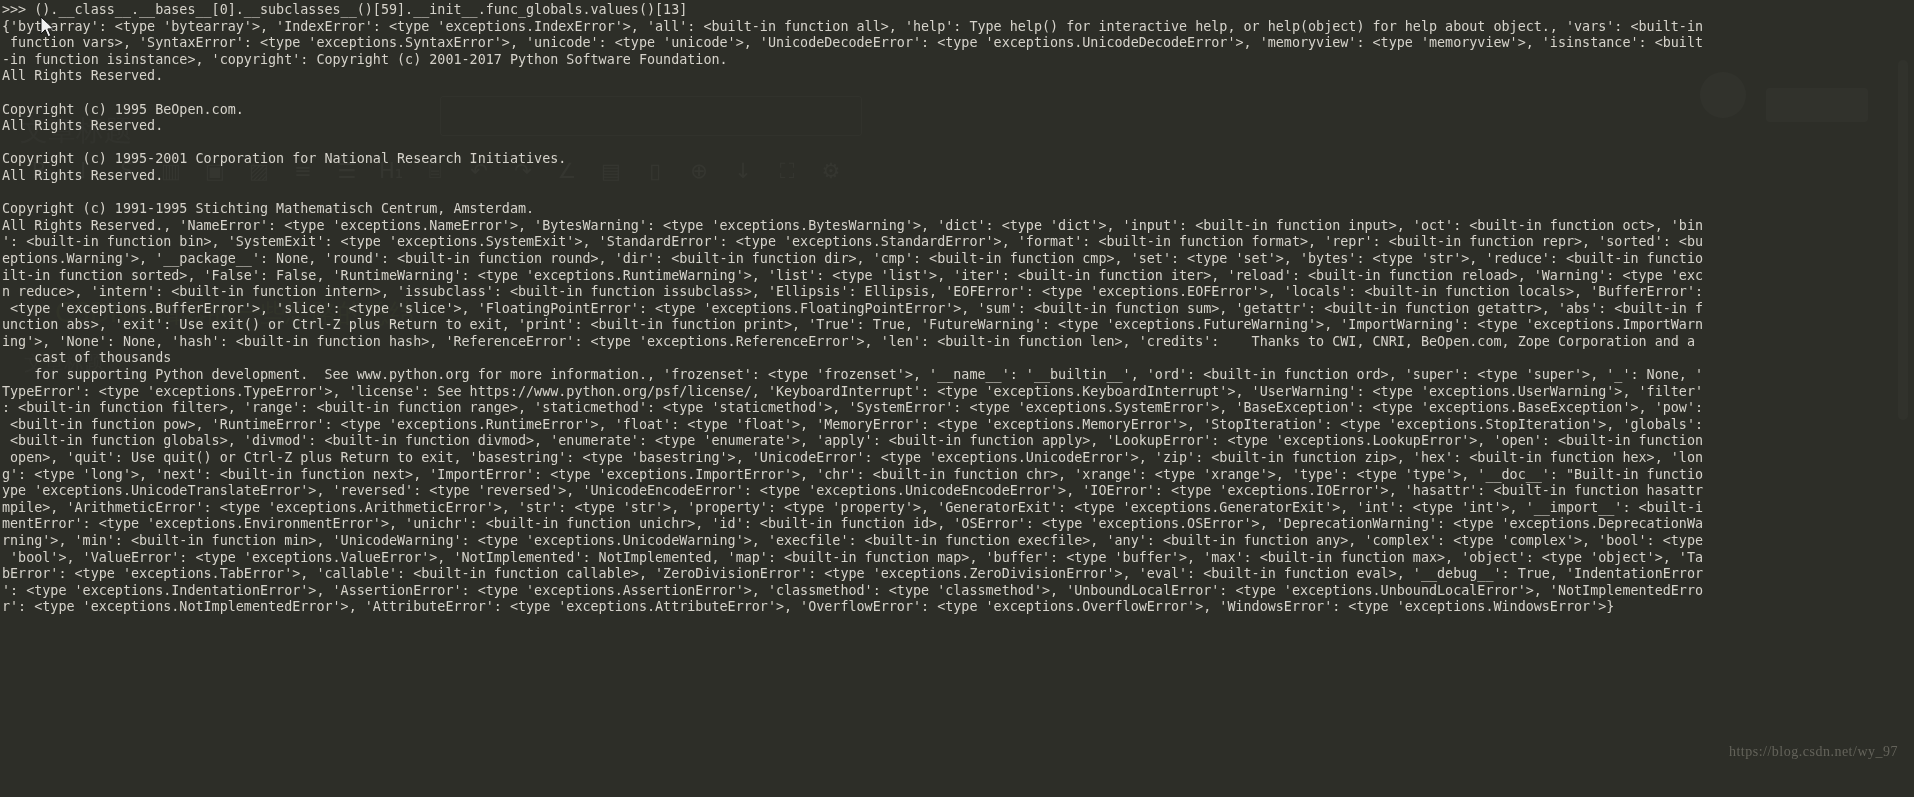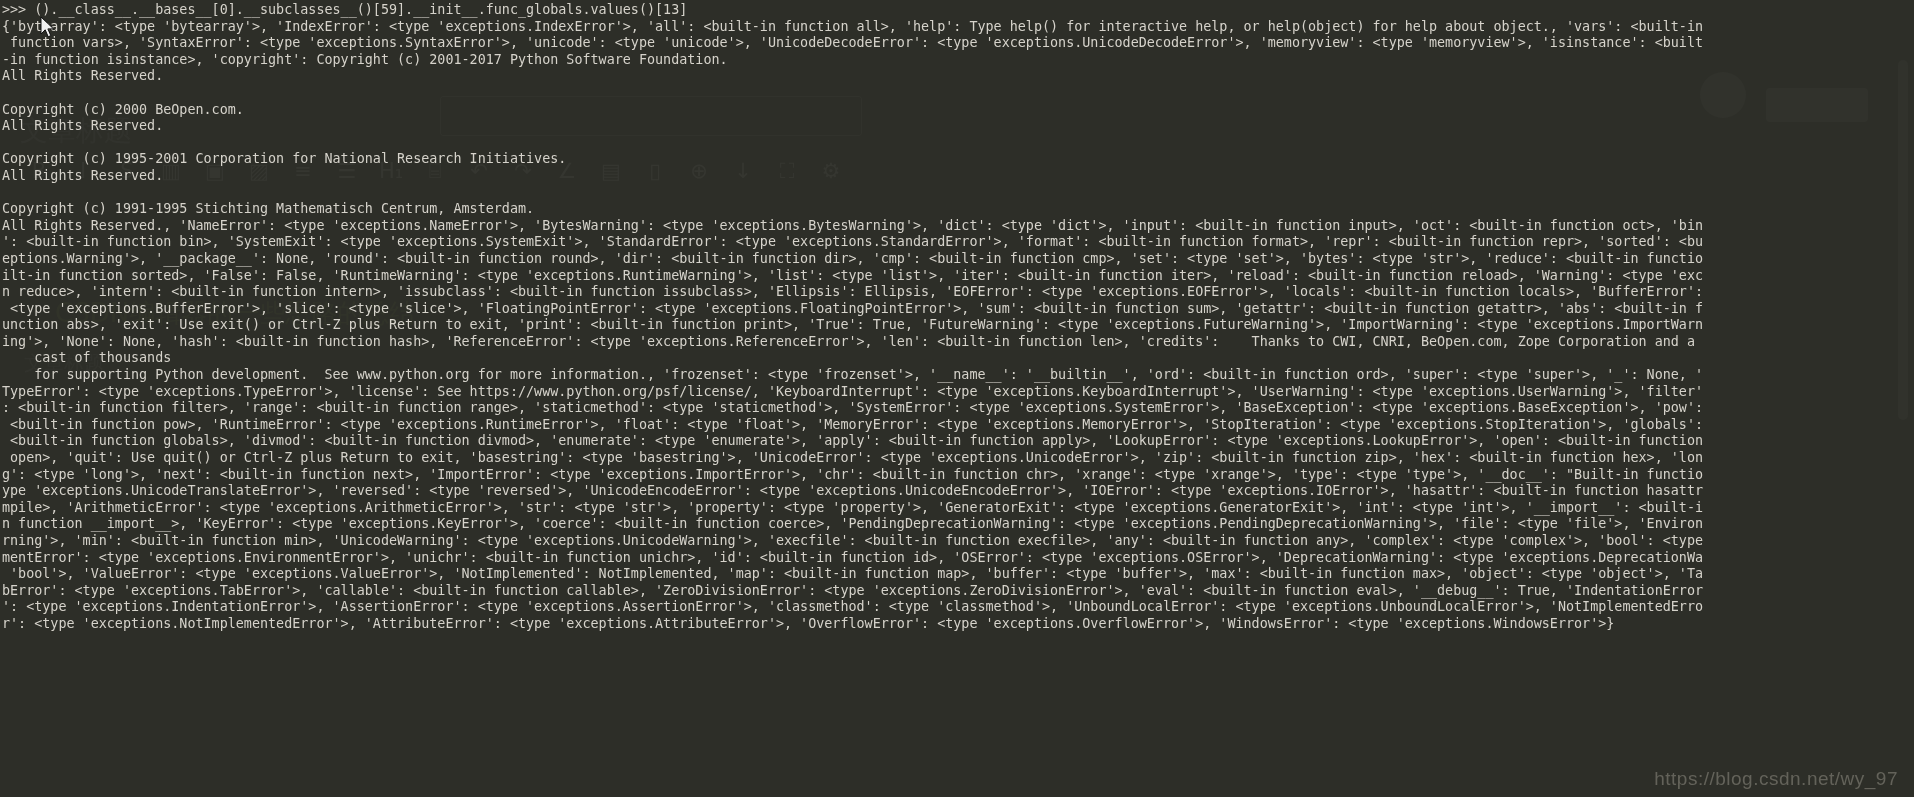--- a/index.html
+++ b/index.html
@@ -139,23 +139,23 @@
     letter-spacing: 0px;
     overflow: hidden;
   }
   #terminal .line.blank { color: transparent; }
 
   
   #csdn-watermark {
     position: absolute;
     z-index: 3;
     right: 16px;
-    top: 768px;
-    font-family: Liberation Sans, sans-serif;
-    font-size: 19px;
+    top: 744px;
+    font-family: Liberation Serif, serif;
+    font-size: 14px;
     color: #6d6c63;
     opacity: 0.85;
     letter-spacing: 0.5px;
     white-space: nowrap;
     pointer-events: none;
   }
 
   
   #mouse-cursor {
     position: absolute;
@@ -205,21 +205,21 @@
     </div>
   </div>
 
   <div id="terminal">
       <div class="line">&gt;&gt;&gt; ().__class__.__bases__[0].__subclasses__()[59].__init__.func_globals.values()[13]</div>
       <div class="line">{'bytearray': &lt;type 'bytearray'&gt;, 'IndexError': &lt;type 'exceptions.IndexError'&gt;, 'all': &lt;built-in function all&gt;, 'help': Type help() for interactive help, or help(object) for help about object., 'vars': &lt;built-in</div>
       <div class="line"> function vars&gt;, 'SyntaxError': &lt;type 'exceptions.SyntaxError'&gt;, 'unicode': &lt;type 'unicode'&gt;, 'UnicodeDecodeError': &lt;type 'exceptions.UnicodeDecodeError'&gt;, 'memoryview': &lt;type 'memoryview'&gt;, 'isinstance': &lt;built</div>
       <div class="line">-in function isinstance&gt;, 'copyright': Copyright (c) 2001-2017 Python Software Foundation.</div>
       <div class="line">All Rights Reserved.</div>
       <div class="line blank">&nbsp;</div>
-      <div class="line">Copyright (c) 2000 BeOpen.com.</div>
+      <div class="line">Copyright (c) 1995 BeOpen.com.</div>
       <div class="line">All Rights Reserved.</div>
       <div class="line blank">&nbsp;</div>
       <div class="line">Copyright (c) 1995-2001 Corporation for National Research Initiatives.</div>
       <div class="line">All Rights Reserved.</div>
       <div class="line blank">&nbsp;</div>
       <div class="line">Copyright (c) 1991-1995 Stichting Mathematisch Centrum, Amsterdam.</div>
       <div class="line">All Rights Reserved., 'NameError': &lt;type 'exceptions.NameError'&gt;, 'BytesWarning': &lt;type 'exceptions.BytesWarning'&gt;, 'dict': &lt;type 'dict'&gt;, 'input': &lt;built-in function input&gt;, 'oct': &lt;built-in function oct&gt;, 'bin</div>
       <div class="line">': &lt;built-in function bin&gt;, 'SystemExit': &lt;type 'exceptions.SystemExit'&gt;, 'StandardError': &lt;type 'exceptions.StandardError'&gt;, 'format': &lt;built-in function format&gt;, 'repr': &lt;built-in function repr&gt;, 'sorted': &lt;bu</div>
       <div class="line">eptions.Warning'&gt;, '__package__': None, 'round': &lt;built-in function round&gt;, 'dir': &lt;built-in function dir&gt;, 'cmp': &lt;built-in function cmp&gt;, 'set': &lt;type 'set'&gt;, 'bytes': &lt;type 'str'&gt;, 'reduce': &lt;built-in functio</div>
       <div class="line">ilt-in function sorted&gt;, 'False': False, 'RuntimeWarning': &lt;type 'exceptions.RuntimeWarning'&gt;, 'list': &lt;type 'list'&gt;, 'iter': &lt;built-in function iter&gt;, 'reload': &lt;built-in function reload&gt;, 'Warning': &lt;type 'exc</div>
@@ -230,23 +230,22 @@
       <div class="line">    cast of thousands</div>
       <div class="line">    for supporting Python development.  See www.python.org for more information., 'frozenset': &lt;type 'frozenset'&gt;, '__name__': '__builtin__', 'ord': &lt;built-in function ord&gt;, 'super': &lt;type 'super'&gt;, '_': None, '</div>
       <div class="line">TypeError': &lt;type 'exceptions.TypeError'&gt;, 'license': See https://www.python.org/psf/license/, 'KeyboardInterrupt': &lt;type 'exceptions.KeyboardInterrupt'&gt;, 'UserWarning': &lt;type 'exceptions.UserWarning'&gt;, 'filter'</div>
       <div class="line">: &lt;built-in function filter&gt;, 'range': &lt;built-in function range&gt;, 'staticmethod': &lt;type 'staticmethod'&gt;, 'SystemError': &lt;type 'exceptions.SystemError'&gt;, 'BaseException': &lt;type 'exceptions.BaseException'&gt;, 'pow':</div>
       <div class="line"> &lt;built-in function pow&gt;, 'RuntimeError': &lt;type 'exceptions.RuntimeError'&gt;, 'float': &lt;type 'float'&gt;, 'MemoryError': &lt;type 'exceptions.MemoryError'&gt;, 'StopIteration': &lt;type 'exceptions.StopIteration'&gt;, 'globals':</div>
       <div class="line"> &lt;built-in function globals&gt;, 'divmod': &lt;built-in function divmod&gt;, 'enumerate': &lt;type 'enumerate'&gt;, 'apply': &lt;built-in function apply&gt;, 'LookupError': &lt;type 'exceptions.LookupError'&gt;, 'open': &lt;built-in function</div>
       <div class="line"> open&gt;, 'quit': Use quit() or Ctrl-Z plus Return to exit, 'basestring': &lt;type 'basestring'&gt;, 'UnicodeError': &lt;type 'exceptions.UnicodeError'&gt;, 'zip': &lt;built-in function zip&gt;, 'hex': &lt;built-in function hex&gt;, 'lon</div>
       <div class="line">g': &lt;type 'long'&gt;, 'next': &lt;built-in function next&gt;, 'ImportError': &lt;type 'exceptions.ImportError'&gt;, 'chr': &lt;built-in function chr&gt;, 'xrange': &lt;type 'xrange'&gt;, 'type': &lt;type 'type'&gt;, '__doc__': "Built-in functio</div>
       <div class="line">ype 'exceptions.UnicodeTranslateError'&gt;, 'reversed': &lt;type 'reversed'&gt;, 'UnicodeEncodeError': &lt;type 'exceptions.UnicodeEncodeError'&gt;, 'IOError': &lt;type 'exceptions.IOError'&gt;, 'hasattr': &lt;built-in function hasattr</div>
       <div class="line">mpile&gt;, 'ArithmeticError': &lt;type 'exceptions.ArithmeticError'&gt;, 'str': &lt;type 'str'&gt;, 'property': &lt;type 'property'&gt;, 'GeneratorExit': &lt;type 'exceptions.GeneratorExit'&gt;, 'int': &lt;type 'int'&gt;, '__import__': &lt;built-i</div>
-      <div class="line">n function __import__&gt;, 'KeyError': &lt;type 'exceptions.KeyError'&gt;, 'coerce': &lt;built-in function coerce&gt;, 'PendingDeprecationWarning': &lt;type 'exceptions.PendingDeprecationWarning'&gt;, 'file': &lt;type 'file'&gt;, 'Environ</div>
+      <div class="line">mentError': &lt;type 'exceptions.EnvironmentError'&gt;, 'unichr': &lt;built-in function unichr&gt;, 'id': &lt;built-in function id&gt;, 'OSError': &lt;type 'exceptions.OSError'&gt;, 'DeprecationWarning': &lt;type 'exceptions.DeprecationWa</div>
       <div class="line">rning'&gt;, 'min': &lt;built-in function min&gt;, 'UnicodeWarning': &lt;type 'exceptions.UnicodeWarning'&gt;, 'execfile': &lt;built-in function execfile&gt;, 'any': &lt;built-in function any&gt;, 'complex': &lt;type 'complex'&gt;, 'bool': &lt;type</div>
-      <div class="line">mentError': &lt;type 'exceptions.EnvironmentError'&gt;, 'unichr': &lt;built-in function unichr&gt;, 'id': &lt;built-in function id&gt;, 'OSError': &lt;type 'exceptions.OSError'&gt;, 'DeprecationWarning': &lt;type 'exceptions.DeprecationWa</div>
       <div class="line"> 'bool'&gt;, 'ValueError': &lt;type 'exceptions.ValueError'&gt;, 'NotImplemented': NotImplemented, 'map': &lt;built-in function map&gt;, 'buffer': &lt;type 'buffer'&gt;, 'max': &lt;built-in function max&gt;, 'object': &lt;type 'object'&gt;, 'Ta</div>
       <div class="line">bError': &lt;type 'exceptions.TabError'&gt;, 'callable': &lt;built-in function callable&gt;, 'ZeroDivisionError': &lt;type 'exceptions.ZeroDivisionError'&gt;, 'eval': &lt;built-in function eval&gt;, '__debug__': True, 'IndentationError</div>
       <div class="line">': &lt;type 'exceptions.IndentationError'&gt;, 'AssertionError': &lt;type 'exceptions.AssertionError'&gt;, 'classmethod': &lt;type 'classmethod'&gt;, 'UnboundLocalError': &lt;type 'exceptions.UnboundLocalError'&gt;, 'NotImplementedErro</div>
       <div class="line">r': &lt;type 'exceptions.NotImplementedError'&gt;, 'AttributeError': &lt;type 'exceptions.AttributeError'&gt;, 'OverflowError': &lt;type 'exceptions.OverflowError'&gt;, 'WindowsError': &lt;type 'exceptions.WindowsError'&gt;}</div>
     </div>
 
   <div id="csdn-watermark">https://blog.csdn.net/wy_97</div>
 
   <svg id="mouse-cursor" viewBox="0 0 16 24" style="left: 40px; top: 16px;">
     <path d="M1 1 L1 18 L5.2 13.8 L8.2 20.8 L10.8 19.6 L7.9 12.9 L13.6 12.9 Z" fill="#f2f2f2" stroke="#111111" stroke-width="1"></path>

